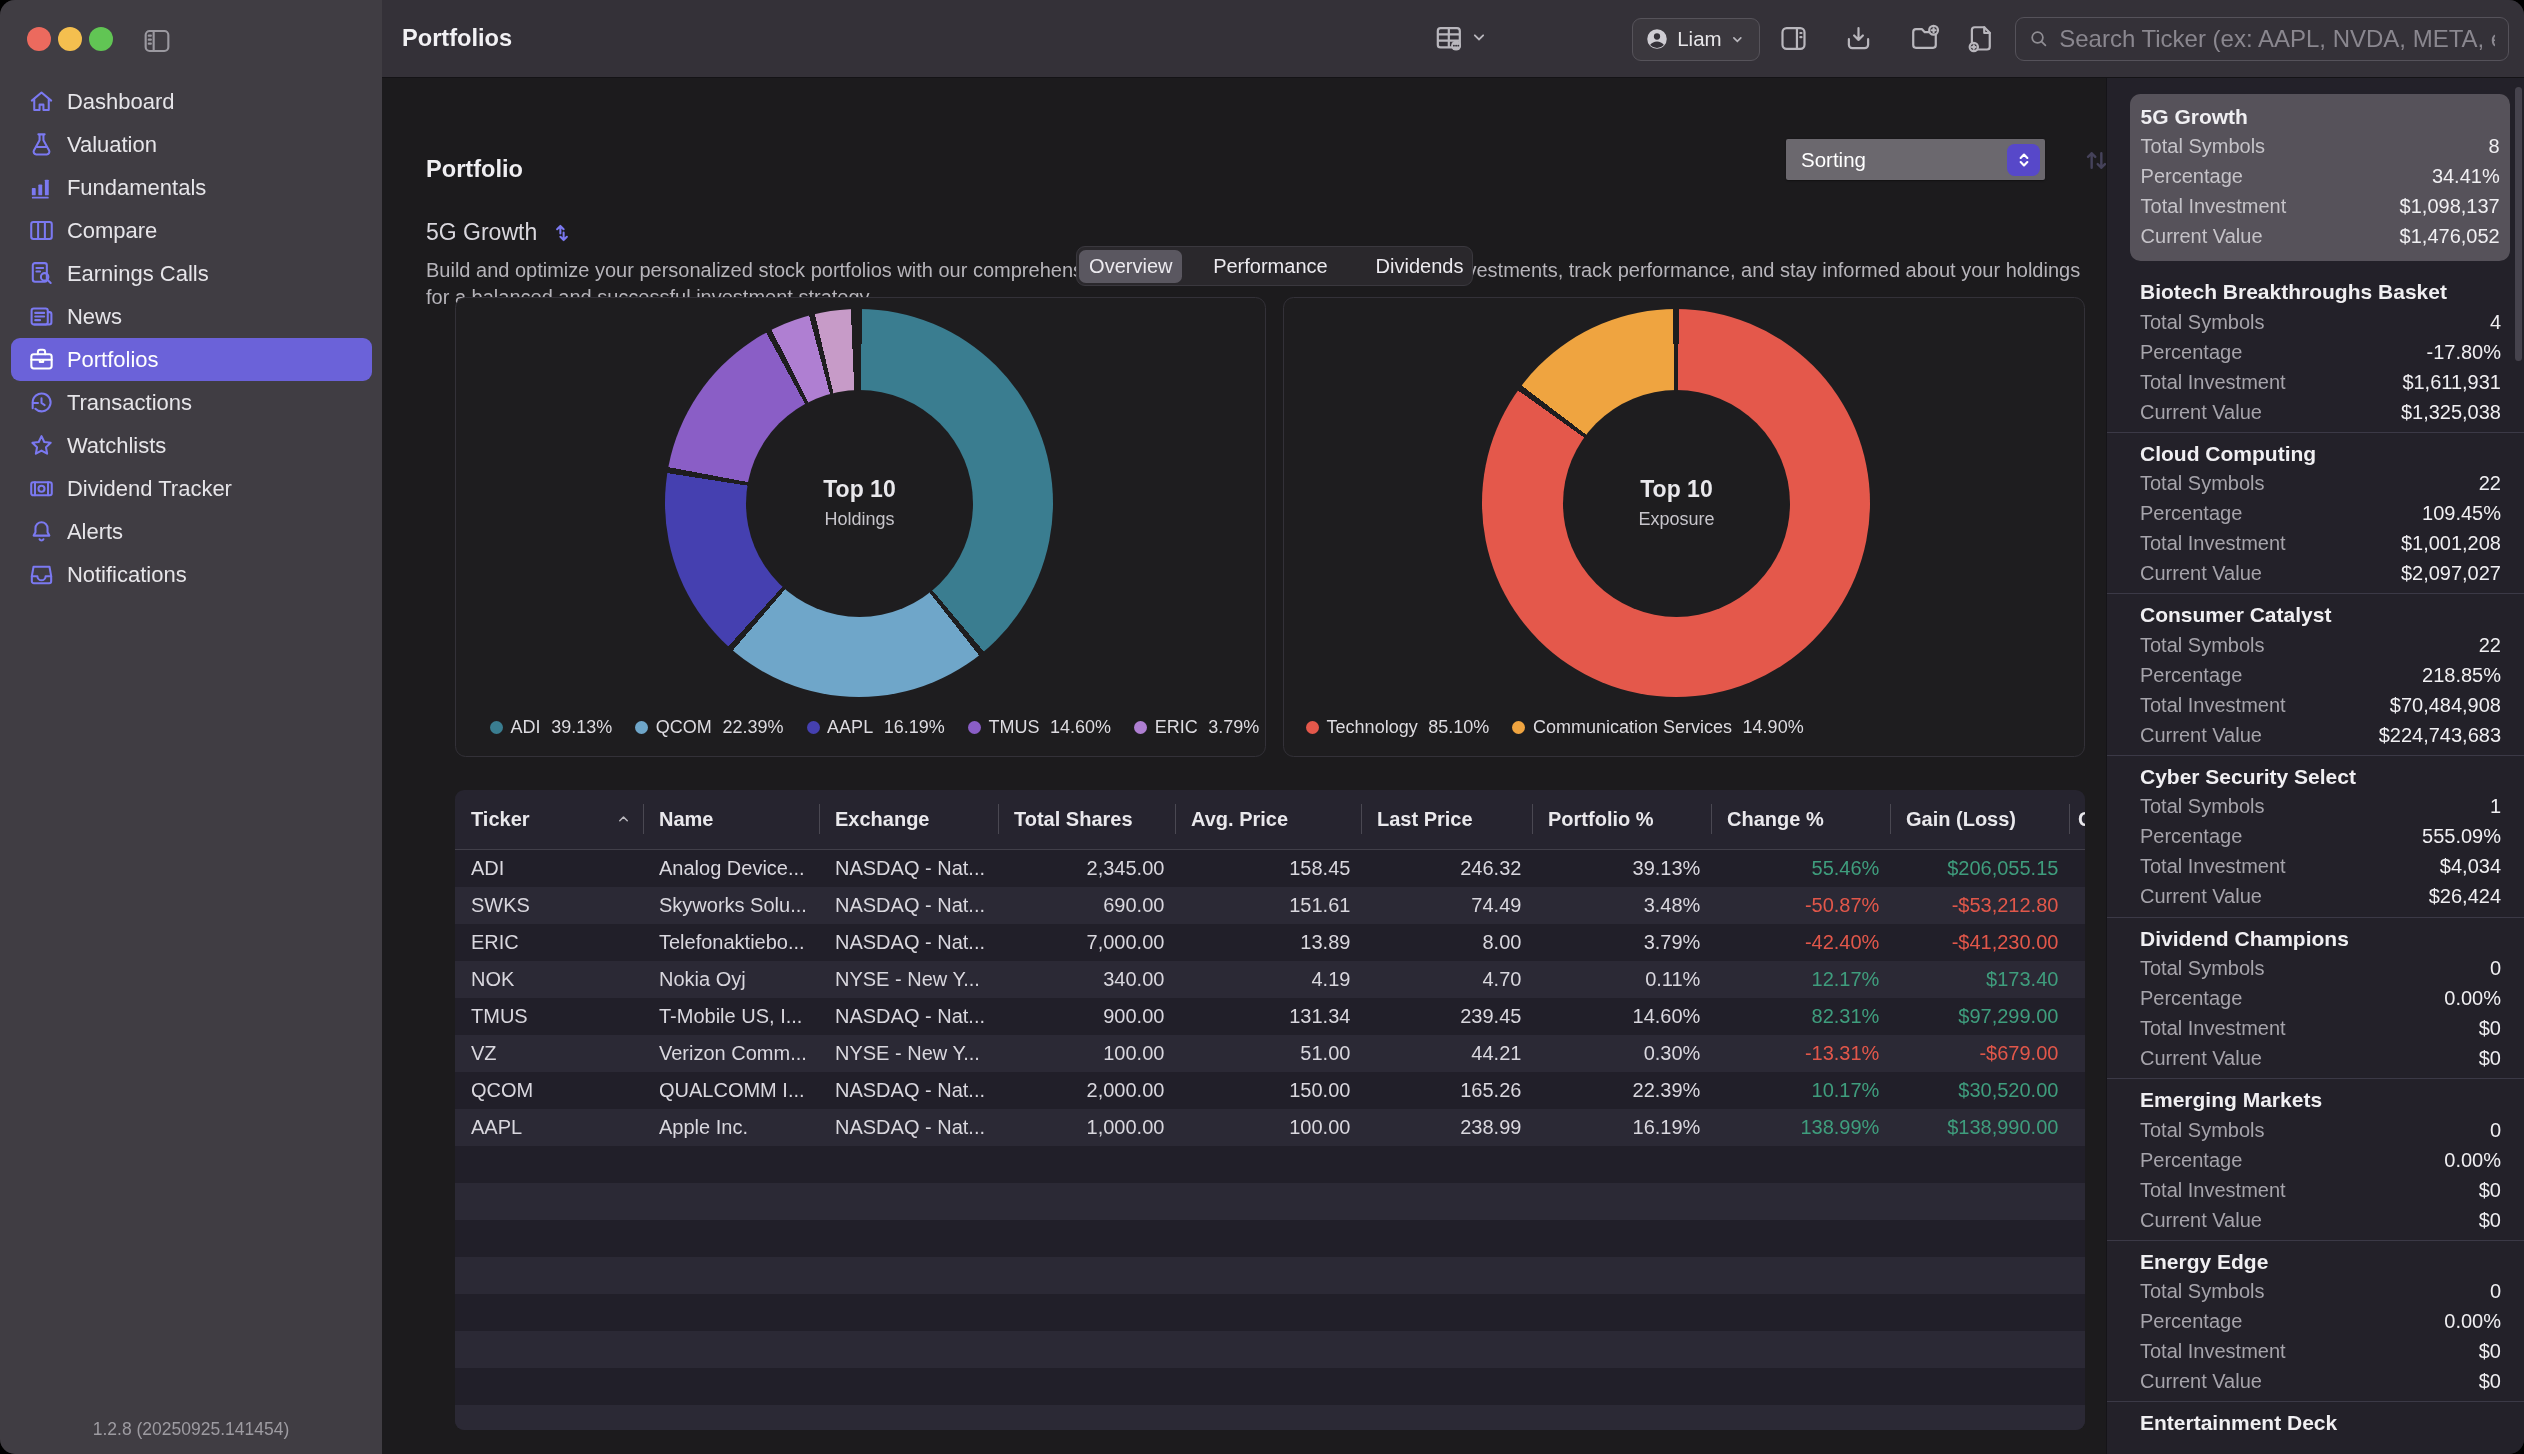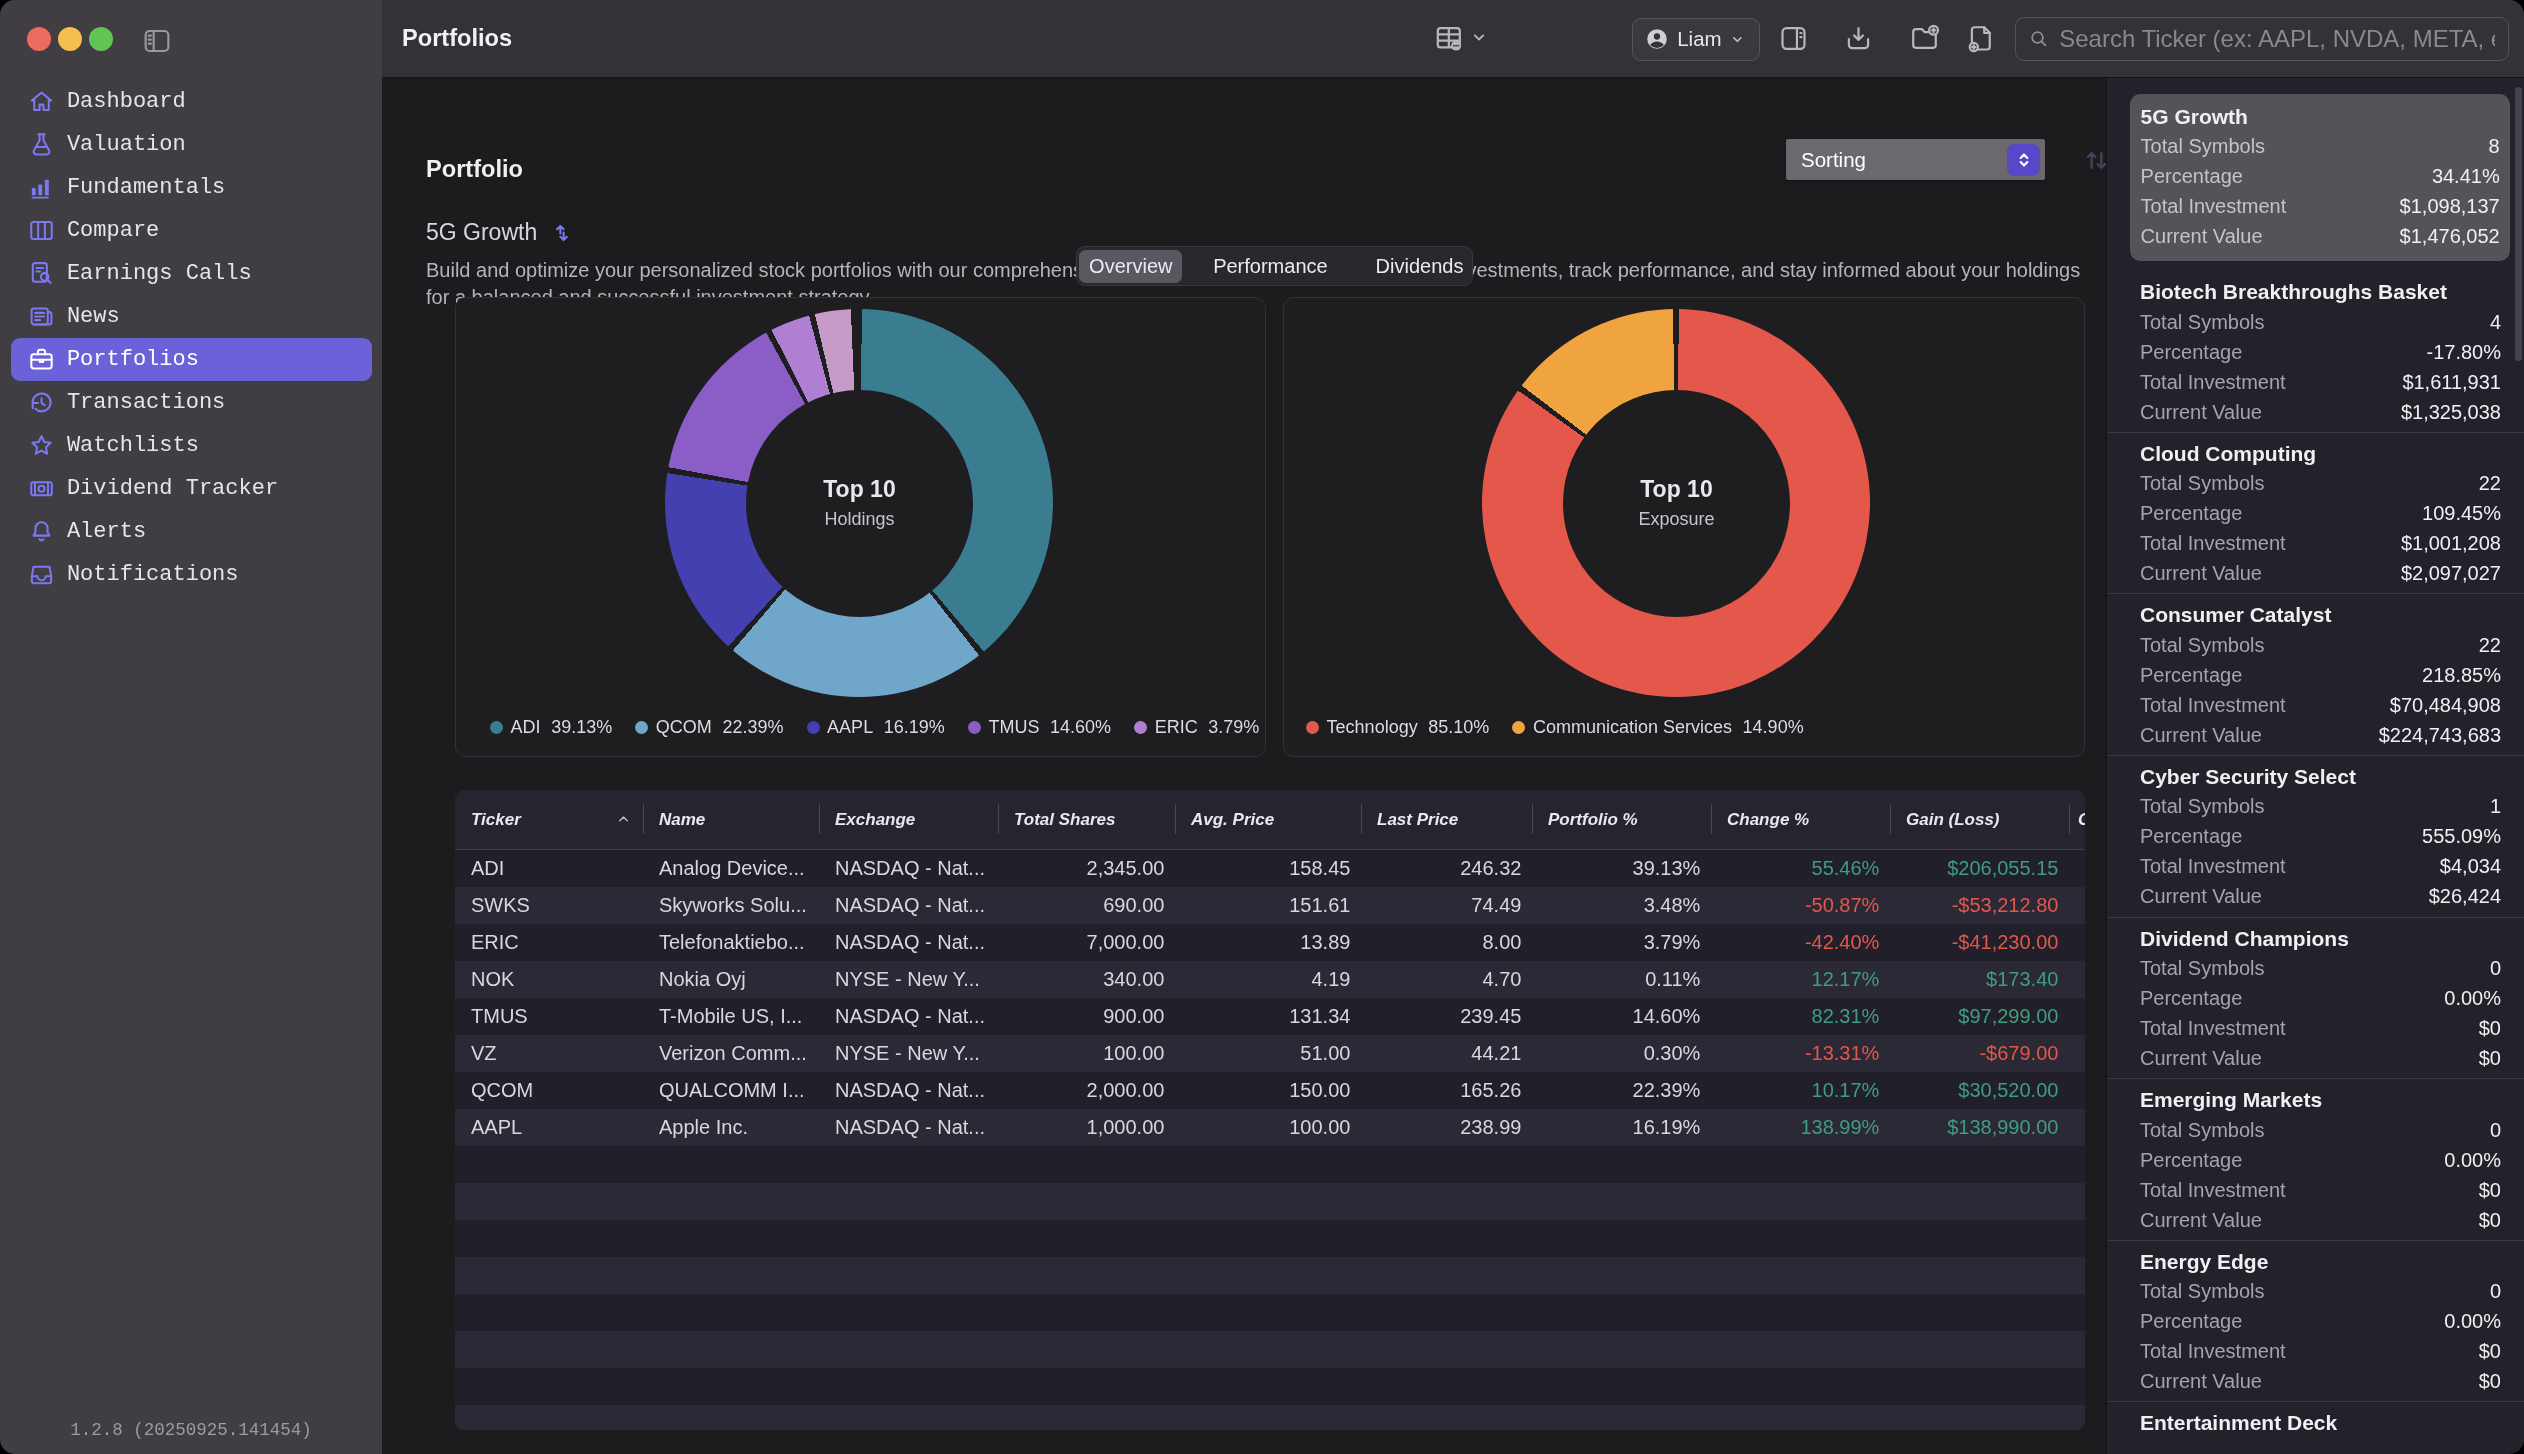--- a/index.html
+++ b/index.html
@@ -1,21 +1,21 @@
 <!DOCTYPE html>
 <html style="font-size:12px"><head>
 <meta charset="utf-8">
 <style>
   html,body{margin:0;padding:0;background:#000;}
   body{width:2525px;height:1454px;font-family:"Liberation Sans",sans-serif;overflow:hidden;
        -webkit-font-smoothing:antialiased;}
   .window{position:absolute;inset:0;border-radius:15px;overflow:hidden;background:#1c1b1d;}
 
   
-  .sidebar{position:absolute;left:0;top:0;width:382px;height:1454px;background:#403d43;font-family:Liberation Mono, monospace;}
+  .sidebar{position:absolute;left:0;top:0;width:382px;height:1454px;background:#403d43;}
   .traffic{position:absolute;left:27px;top:27px;display:flex;gap:6.8px;}
   .light{width:24px;height:24px;border-radius:50%;}
   .light.red{background:#ec6a5e}.light.yellow{background:#f4bf4f}.light.green{background:#61c554}
   .side-toggle{position:absolute;left:141px;top:25px;width:32px;height:29px;color:#9b99a0;}
   .nav{position:absolute;left:10.6px;right:10px;top:80px;display:flex;flex-direction:column;}
   .nav-item{height:43px;display:flex;align-items:center;border-radius:9px;padding-left:16.7px;
             color:#e6e5e9;font-size:22px;}
   .nav-item .nicon{width:29px;height:29px;margin-right:10.6px;color:#7b79f1;flex:0 0 auto;display:flex;}
   .nav-item .nicon svg{width:29px;height:29px;}
   .nav-item.selected{background:#6b62d9;color:#ffffff;}
@@ -79,22 +79,22 @@
   #chart-card-0 .legend{padding-left:34px;} #chart-card-1 .legend{padding-left:22px;}
   .legend .li{display:flex;align-items:center;gap:7.6px;flex:0 0 auto;}
   .legend .dot{width:13px;height:13px;border-radius:50%;flex:0 0 auto;}
   .legend .lv{margin-left:3px;}
 
   
   .table-card{left:51px;top:712px;width:1630px;height:640px;background:#26242f;border:none;
               border-radius:9px;overflow:hidden;}
   .tgrid{display:grid;grid-template-columns:188px 176px 179px 177px 186px 171px 179px 179px 179px 16.7px;}
   .thead{height:59px;border-bottom:0.8px solid #413f49;align-items:center;}
-  .hcell{position:relative;color:#e9e8ec;font-size:17px;font-weight:600;padding-left:16px;height:59px;
-         display:flex;align-items:center;box-sizing:border-box;font-style:italic;}
+  .hcell{position:relative;color:#e9e8ec;font-size:20px;font-weight:600;padding-left:16px;height:59px;
+         display:flex;align-items:center;box-sizing:border-box;}
   .hcell:not(:first-child)::before{content:'';position:absolute;left:0;top:13.7px;bottom:15px;width:0.8px;
          background:#4a4852;}
   .hcell .caret{position:absolute;right:12px;color:#b9b7bd;width:15px;height:15px;display:flex;}
   .trow{height:37px;align-items:center;}
   .trow:nth-child(odd){background:#211f29;}
   .trow:nth-child(even){background:#2b2935;}
   .tcell{color:#d9d7de;font-size:20px;padding-left:16px;overflow:hidden;white-space:nowrap;box-sizing:border-box;}
   .tcell.num{text-align:right;padding-left:0;padding-right:10.6px;}
   .tcell.pos{color:#3f9d7d;} .tcell.neg{color:#e2574a;}
 

